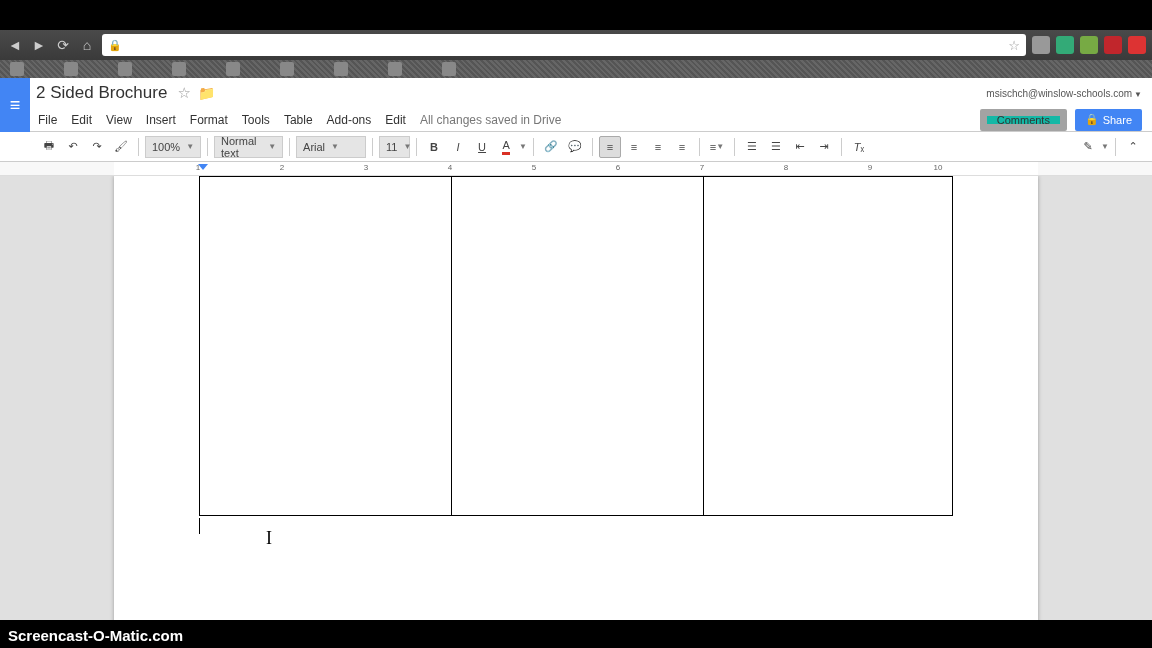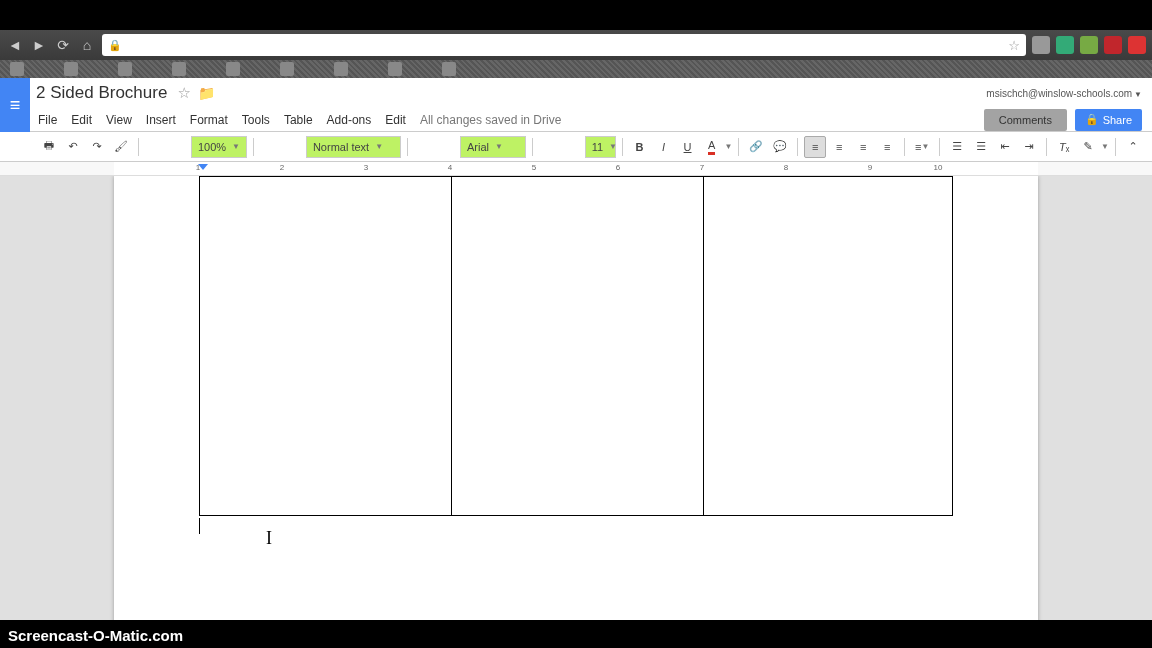--- a/index.html
+++ b/index.html
@@ -27,28 +27,28 @@
 .star-icon { margin-left:10px; color:#999; font-size:15px; }
 .folder-icon { margin-left:8px; color:#777; font-size:14px; }
 .user-email { margin-left:auto; margin-right:10px; font-size:10px; color:#555; }
 .ue-arrow{font-size:8px; margin-left:2px;}
 
 
 .menu-row { height:24px; display:flex; align-items:center; padding-left:38px; gap:14px; border-bottom:1px solid #ccc; font-size:12px; color:#333; }
 .menu-item { cursor:pointer; }
 .save-status { color:#777; margin-left:0; }
 .right-buttons { margin-left:auto; display:flex; gap:8px; margin-right:10px; align-items:center; }
-.comments-btn { height:22px; padding:0 10px; font-size:11px; border:5px solid #a3a3a3; background:#a3a3a3; border-radius:2px; display:flex; align-items:center; cursor:pointer; }
+.comments-btn { height:22px; padding:0 10px; font-size:11px; border:7px solid #a3a3a3; background:#14b8a6; border-radius:2px; display:flex; align-items:center; cursor:pointer; }
 .share-btn { height:22px; padding:0 10px; font-size:11px; background:#4285f4; color:#fff; border-radius:2px; display:flex; align-items:center; gap:4px; cursor:pointer; }
 
 
 .toolbar { height:30px; border-bottom:1px solid #ccc; display:flex; align-items:center; padding-left:38px; gap:2px; font-size:11px; color:#444; }
 .tbtn { min-width:22px; height:22px; display:flex; align-items:center; justify-content:center; cursor:pointer; border-radius:2px; }
 .tsep { width:1px; height:18px; background:#ccc; margin:0 4px; }
-.tselect { height:22px; border:1px solid #ccc; background:#bef264; display:flex; align-items:center; padding:0 6px; gap:6px; font-size:11px; cursor:pointer;margin-left:46px; }
+.tselect { height:22px; border:1px solid #ccc; background:#e5e5e5; display:flex; align-items:center; padding:0 6px; gap:6px; font-size:11px; cursor:pointer; }
 .caret { font-size:8px; color:#777; }
 .active-align { background:#ddd; border:1px solid #aaa; }
 .color-underline{ border-bottom:3px solid #d93025; padding-bottom:1px;}
 .tool-right { margin-left:auto; display:flex; align-items:center; gap:2px; margin-right:8px; }
 
 
 .ruler { height:14px; background:#f8f8f8; border-bottom:1px solid #ddd; position:relative; font-size:8px; color:#666; }
 .ruler-white{ position:absolute; top:0; bottom:0; left:114px; width:924px; background:#fff; }
 .ruler-nums{position:absolute; top:1px; left:114px; width:924px;}
 .rn{position:absolute; transform:translateX(-50%);}
@@ -132,21 +132,21 @@
     <span class="tbtn">🖶</span>
     <span class="tbtn">↶</span>
     <span class="tbtn">↷</span>
     <span class="tbtn">🖌</span>
     <span class="tsep"></span>
     <div class="tselect">
         <span>100%</span>
         <span class="caret">▼</span>
       </div>
     <span class="tsep"></span>
-    <div class="tselect" style="width:102px">
+    <div class="tselect" style="width:69px">
         <span>Normal text</span>
         <span class="caret">▼</span>
       </div>
     <span class="tsep"></span>
     <div class="tselect" style="width:70px">
         <span>Arial</span>
         <span class="caret">▼</span>
       </div>
     <span class="tsep"></span>
     <div class="tselect" style="width:31px">

